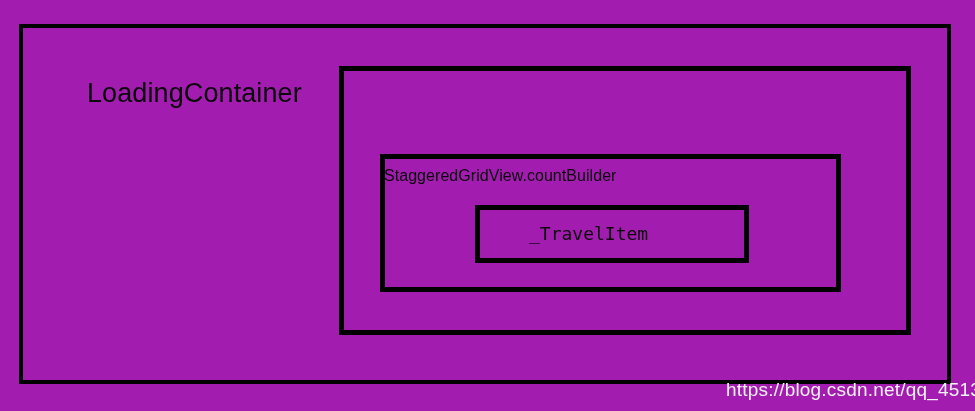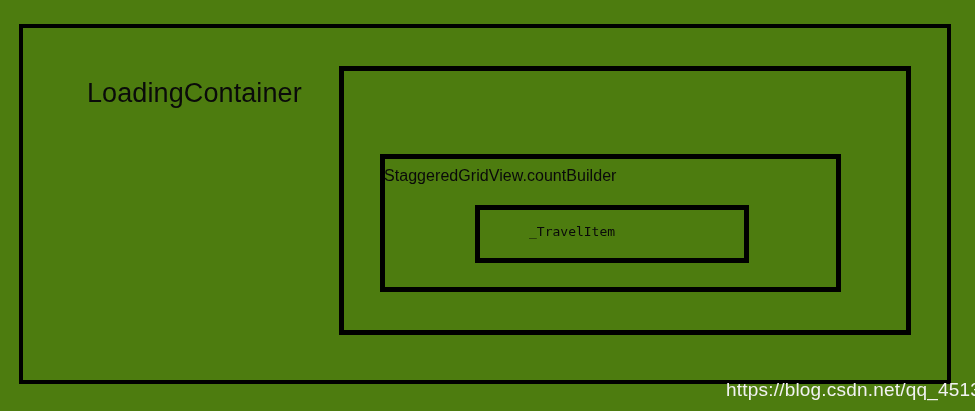--- a/index.html
+++ b/index.html
@@ -7,21 +7,21 @@
     padding: 0;
     background: #ffffff;
   }
   body {
     font-family: "Liberation Sans", sans-serif;
   }
   #canvas {
     position: relative;
     width: 975px;
     height: 411px;
-    background: #4d7c0f;
+    background: #a21caf;
     overflow: hidden;
   }
   .box {
     position: absolute;
     box-sizing: border-box;
     background: transparent;
     border-style: solid;
     border-color: #000000;
   }
   .box-label {
@@ -81,21 +81,21 @@
     left: 475px;
     top: 205px;
     width: 274px;
     height: 58px;
     border-width: 5px;
   }
   #label-travel-item {
     left: 529px;
     top: 225px;
     font-family: "DejaVu Sans Mono", "Liberation Mono", monospace;
-    font-size: 13px;
+    font-size: 18px;
     letter-spacing: 0px;
   }
 
   
   #watermark {
     position: absolute;
     left: 726px;
     top: 380px;
     font-size: 19px;
     color: #f2f2f2;

